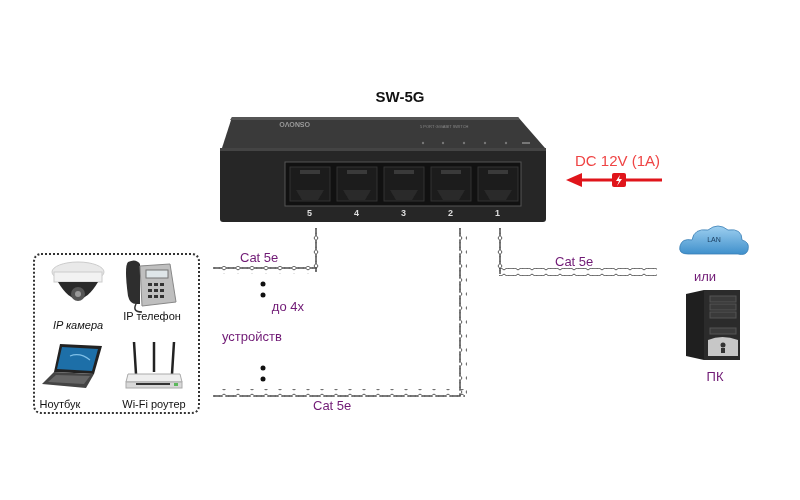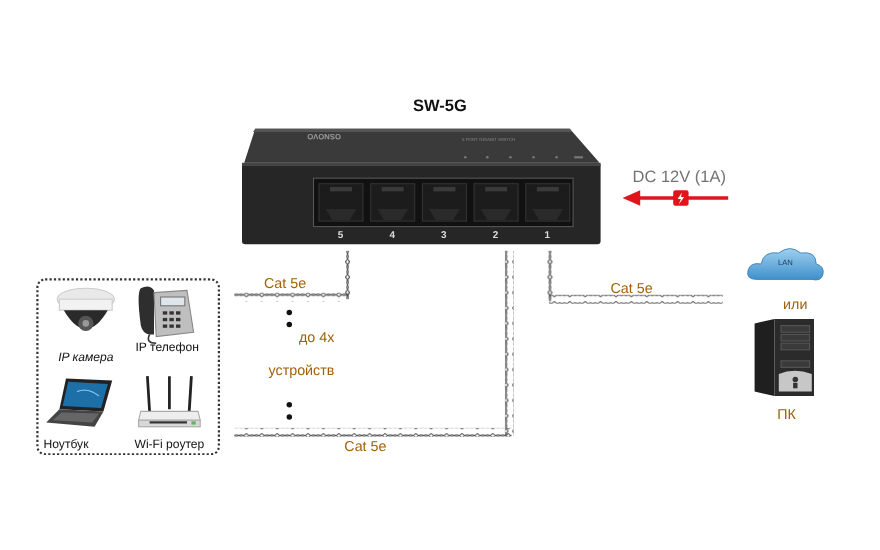--- a/index.html
+++ b/index.html
@@ -1,22 +1,22 @@
 <!DOCTYPE html>
 <html><head>
   <meta charset="utf-8">
   <style>
     html, body { margin: 0; padding: 0; background: #ffffff; }
     body { width: 800px; height: 500px; position: relative; overflow: hidden;
            font-family: "Liberation Sans", sans-serif; color: #111; }
     .abs { position: absolute; }
     .title { left: 355px; top: 88px; width: 90px; text-align: center; font-weight: bold; font-size: 15px; color: #111; }
-    .label { font-size: 13px; color: #a16207; white-space: nowrap; }
+    .label { font-size: 13px; color: #701a75; white-space: nowrap; }
     .small { font-size: 11px; color: #111; white-space: nowrap; text-align: center; }
-    .dc { left: 575px; top: 152px; font-size: 15px; color: #737373; }
+    .dc { left: 575px; top: 152px; font-size: 15px; color: #ef4444; }
     .cable-svg { position: absolute; left: 0; top: 0; }
     .devices-box { left: 33px; top: 253px; width: 167px; height: 161px; border: 2px dotted #333; border-radius: 8px; box-sizing: border-box; }
     .port-num { font-size: 9px; font-weight: bold; color: #ddd; }
   </style>
 </head>
 <body>
 
 <div class="abs title">SW-5G</div>
 
 <svg class="cable-svg" width="800" height="500">
@@ -107,21 +107,21 @@
 <div class="abs port-num" style="left:448px; top:208px;">2</div>
 <div class="abs port-num" style="left:495px; top:208px;">1</div>
 
 <div class="abs dc">DC 12V (1A)</div>
 
 <div class="abs label" style="left:240px; top:250px;">Cat 5e</div>
 <div class="abs label" style="left:313px; top:398px;">Cat 5e</div>
 <div class="abs label" style="left:555px; top:254px;">Cat 5e</div>
 
 <div class="abs label" style="left:222px; top:299px; width:82px; text-align:right;">до 4х</div>
-<div class="abs label" style="left:222px; top:329px; width:82px; text-align:right;">устройств</div>
+<div class="abs label" style="left:222px; top:329px; width:82px; text-align:left;">устройств</div>
 
 <div class="abs devices-box"></div>
 
 <svg class="abs" style="left:48px; top:258px;" width="60" height="56">
   <ellipse cx="30" cy="14" rx="26" ry="10" fill="#e9e9e9" stroke="#ccc"></ellipse>
   <rect x="6" y="14" width="48" height="10" fill="#f2f2f2" stroke="#ccc"></rect>
   <path d="M10 24 Q30 58 50 24 Z" fill="#2a2a2a"></path>
   <circle cx="30" cy="36" r="7" fill="#555"></circle>
   <circle cx="30" cy="36" r="3" fill="#999"></circle>
 </svg>
@@ -170,21 +170,21 @@
   <defs>
     <linearGradient id="cloudGrad" x1="0" y1="0" x2="0" y2="1">
       <stop offset="0" stop-color="#9fd0f0"></stop>
       <stop offset="1" stop-color="#3e8fcb"></stop>
     </linearGradient>
   </defs>
   <path d="M10 32 Q0 32 2 24 Q4 16 14 18 Q16 6 30 8 Q40 0 50 8 Q64 6 64 18 Q72 20 70 28 Q68 34 60 32 Z" fill="url(#cloudGrad)" stroke="#3a7fb5" stroke-width="0.8"></path>
 </svg>
 <div class="abs" style="left:678px; top:236px; width:72px; text-align:center; font-size:7px; color:#1a3b5c;">LAN</div>
 
-<div class="abs label" style="left:694px; top:269px; width:40px; text-align:right;">или</div>
+<div class="abs label" style="left:694px; top:269px; width:40px; text-align:left;">или</div>
 
 <svg class="abs" style="left:684px; top:290px;" width="62" height="72">
   <polygon points="2,4 20,0 20,70 2,66" fill="#1f1f1f"></polygon>
   <rect x="20" y="0" width="36" height="70" fill="#2b2b2b"></rect>
   <rect x="26" y="6" width="26" height="6" fill="#3a3a3a" stroke="#555"></rect>
   <rect x="26" y="14" width="26" height="6" fill="#3a3a3a" stroke="#555"></rect>
   <rect x="26" y="22" width="26" height="6" fill="#3a3a3a" stroke="#555"></rect>
   <rect x="26" y="38" width="26" height="6" fill="#3a3a3a" stroke="#555"></rect>
   <path d="M24 50 Q38 44 54 50 L54 66 L24 66 Z" fill="#c7c7c7"></path>
   <circle cx="39" cy="55" r="2.5" fill="#333"></circle>

